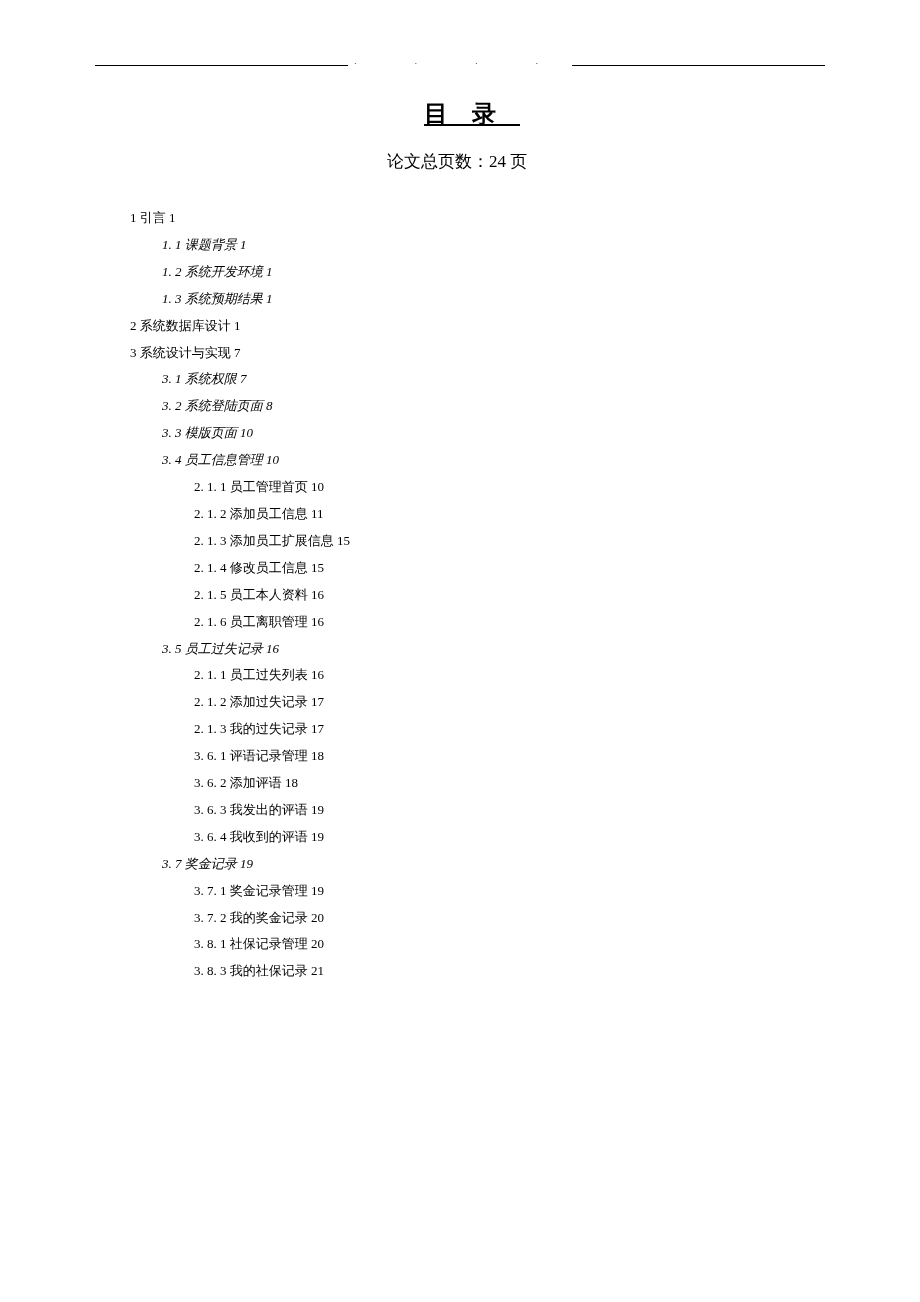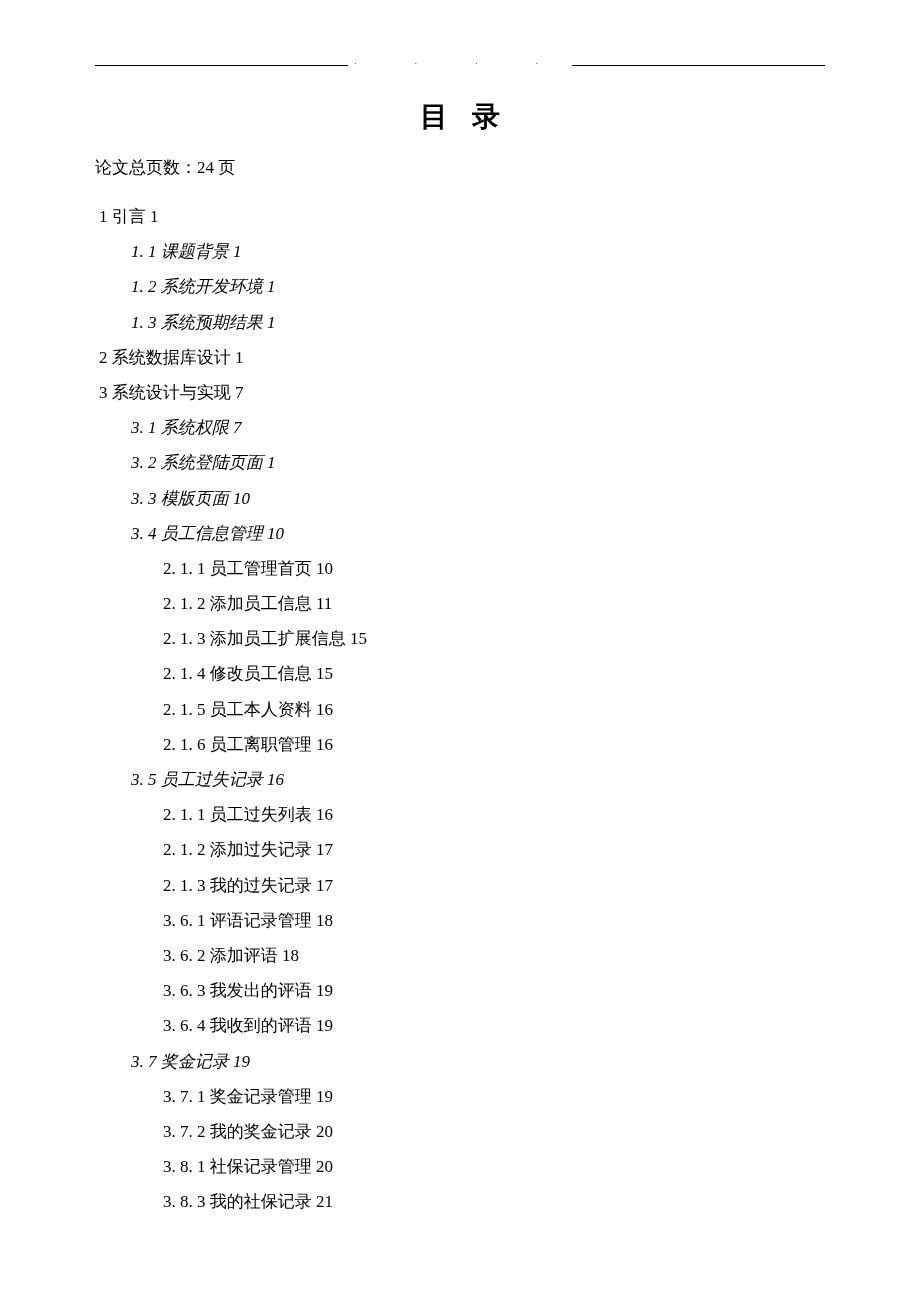--- a/index.html
+++ b/index.html
@@ -29,36 +29,38 @@
       left: 50%;
       transform: translateX(-50%);
       font-size: 9px;
       letter-spacing: 28px;
       color: #000;
       background: #fff;
       padding: 0 6px;
     }
     .title {
       text-align: center;
-      font-size: 28px;
+      font-size: 24px;
       font-weight: bold;
       letter-spacing: 24px;
       margin-bottom: 20px;
       padding-left: 24px;
+      text-decoration: underline;
     }
     .total-pages {
-      text-align: left;
+      text-align: center;
       font-size: 17px;
-      margin-bottom: 20px;
+      margin-bottom: 32px;
       padding-right: 6px;
     }
     .toc {
-      font-size: 17px;
+      font-size: 13px;
       line-height: 2.07;
       padding-left: 4px;
+      margin-left: 31px;
     }
     .toc .l0 { padding-left: 0; }
     .toc .l1 { padding-left: 32px; font-style: italic; }
     .toc .l2 { padding-left: 64px; font-family: Liberation Serif, serif; }
   </style>
 </head>
 <body>
 
 <div class="page">
   <div class="header-rule">
@@ -67,21 +69,21 @@
   <h1 class="title">目录</h1>
   <div class="total-pages">论文总页数：24 页</div>
   <div class="toc" id="toc-container">
       <div class="entry l0">1 引言 1</div>
       <div class="entry l1">1. 1 课题背景 1</div>
       <div class="entry l1">1. 2 系统开发环境 1</div>
       <div class="entry l1">1. 3 系统预期结果 1</div>
       <div class="entry l0">2 系统数据库设计 1</div>
       <div class="entry l0">3 系统设计与实现 7</div>
       <div class="entry l1">3. 1 系统权限 7</div>
-      <div class="entry l1">3. 2 系统登陆页面 1</div>
+      <div class="entry l1">3. 2 系统登陆页面 8</div>
       <div class="entry l1">3. 3 模版页面 10</div>
       <div class="entry l1">3. 4 员工信息管理 10</div>
       <div class="entry l2">2. 1. 1 员工管理首页 10</div>
       <div class="entry l2">2. 1. 2 添加员工信息 11</div>
       <div class="entry l2">2. 1. 3 添加员工扩展信息 15</div>
       <div class="entry l2">2. 1. 4 修改员工信息 15</div>
       <div class="entry l2">2. 1. 5 员工本人资料 16</div>
       <div class="entry l2">2. 1. 6 员工离职管理 16</div>
       <div class="entry l1">3. 5 员工过失记录 16</div>
       <div class="entry l2">2. 1. 1 员工过失列表 16</div>

